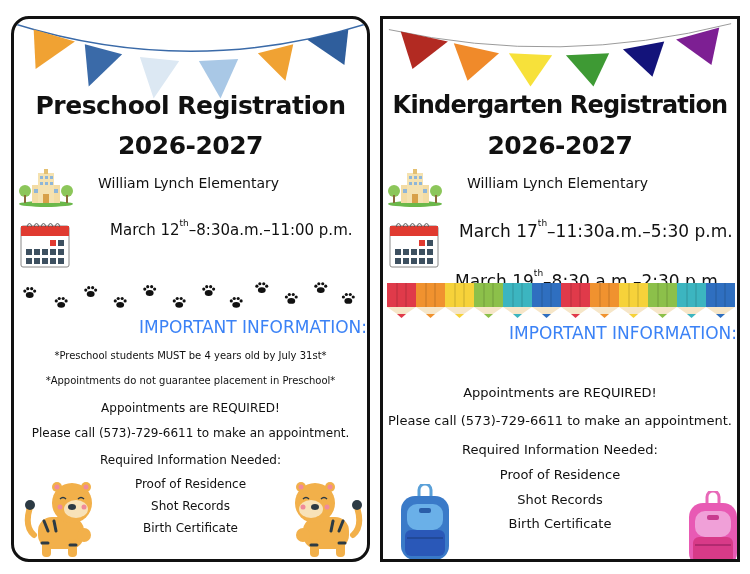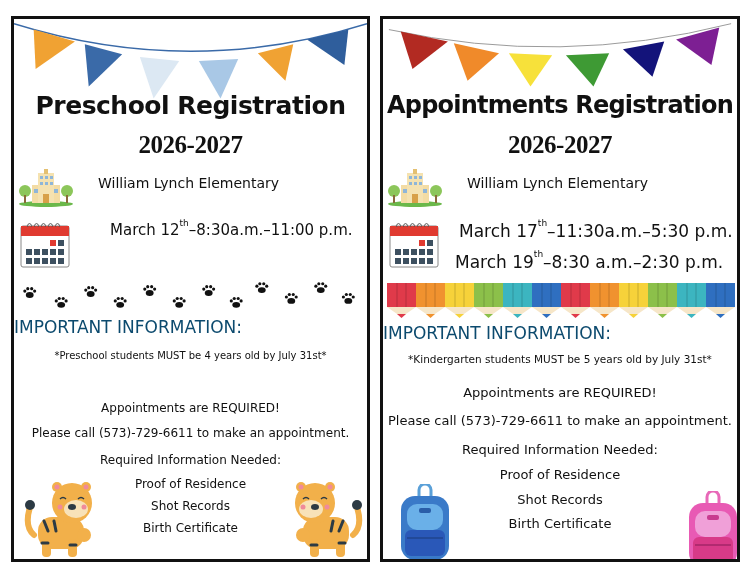--- a/index.html
+++ b/index.html
@@ -3,60 +3,60 @@
 <meta charset="utf-8">
 <style>
   * { box-sizing: border-box; margin: 0; padding: 0; }
   html, body { width: 750px; height: 574px; background: #ffffff; overflow: hidden; }
   body { position: relative; font-family: "DejaVu Sans", sans-serif; color: #111; }
 
   .flyer {
     position: absolute; top: 16px; height: 546px;
     border: 3px solid #111; background: #fff; overflow: hidden;
   }
-  #flyer-left { left: 11px; width: 359px; }
+  #flyer-left { left: 11px; width: 359px; border-radius: 18px; }
   #flyer-right { left: 380px; width: 360px; }
 
   .bunting { position: absolute; left: 0; top: 0; width: 100%; height: 90px; }
 
   .title {
     position: absolute; left: 0; width: 100%; text-align: center;
     font-family: "DejaVu Sans", sans-serif; font-weight: bold;
     font-size: 25px; letter-spacing: -0.5px; color: #111;
   }
   .title.t1 { top: 72px; }
-  .title.t2 { top: 112px; font-family: Liberation Serif, serif; }
+  .title.t2 { top: 112px; }
   #flyer-right .title.t1 { font-size: 24px; letter-spacing: -0.8px; }
 
   .school-row { position: absolute; top: 148px; left: 0; width: 100%; height: 40px; }
   .school-icon { position: absolute; left: 4px; top: 0; width: 56px; height: 40px; }
   .school-name {
     position: absolute; left: 84px; top: 8px; font-size: 14px;
     font-family: "DejaVu Sans", sans-serif; color: #111;
   }
   #flyer-right .school-name { left: 84px; }
 
   .cal-icon { position: absolute; left: 6px; top: 203px; width: 50px; height: 46px; }
 
   .date-line {
     position: absolute; font-size: 15px; white-space: nowrap; color: #111;
   }
   .date-line sup { font-size: 9px; vertical-align: top; position: relative; top: -3px; }
   #flyer-left .date-line.d1 { left: 96px; top: 202px; }
   #flyer-left .date-line.d2 { left: 94px; top: 232px; }
   #flyer-right .date-line { font-size: 17px; }
   #flyer-right .date-line.d1 { left: 76px; top: 202px; }
-  #flyer-right .date-line.d2 { left: 72px; top: 233px; }
+  #flyer-right .date-line.d2 { left: 72px; top: 252px; }
 
   .paws { position: absolute; left: 0; top: 262px; width: 100%; height: 30px; }
   .pencils { position: absolute; left: 4px; top: 264px; width: 348px; height: 36px; }
 
   .info-head {
-    position: absolute; left: 0; width: 100%; text-align: left;
-    font-size: 17px; color: #0c4a6e;
+    position: absolute; left: 0; width: 100%; text-align: right;
+    font-size: 17px; color: #3b82f6;
   }
   #flyer-left .info-head { top: 298px; }
   #flyer-right .info-head { top: 304px; }
 
   .line {
     position: absolute; left: 0; width: 100%; text-align: center;
     font-size: 10px; color: #111; white-space: nowrap;
   }
   #flyer-left .l1 { top: 331px; }
   #flyer-left .l2 { top: 356px; }
@@ -172,20 +172,21 @@
     <use href="#paw" x="198" y="10"></use>
       <use href="#paw" x="226" y="22"></use>
       <use href="#paw" x="252" y="7"></use>
     <use href="#paw" x="282" y="18"></use>
       <use href="#paw" x="312" y="7"></use>
       <use href="#paw" x="340" y="18"></use>
   </svg>
 
   <div class="info-head">IMPORTANT INFORMATION:</div>
   <div class="line l1">*Preschool students MUST be 4 years old by July 31st*</div>
+  <div class="line l2">*Appointments do not guarantee placement in Preschool*</div>
   <div class="line l3">Appointments are REQUIRED!</div>
   <div class="line l4">Please call (573)-729-6611 to make an appointment.</div>
   <div class="line l5">Required Information Needed:</div>
   <div class="line r1">Proof of Residence</div>
   <div class="line r2">Shot Records</div>
   <div class="line r3">Birth Certificate</div>
 
   <svg class="tiger" id="tiger-left" viewBox="0 0 90 84">
     <path d="M10 30 Q4 50 14 58" stroke="#f2b04a" stroke-width="6" fill="none" stroke-linecap="round"></path>
     <circle cx="10" cy="28" r="5" fill="#2c3a44"></circle>
@@ -242,21 +243,21 @@
   <svg class="bunting" viewBox="0 0 360 90">
     <path d="M6 10 Q180 48 354 4" stroke="#999" stroke-width="1" fill="none"></path>
     <polygon points="18,12 66,22 30,50" fill="#b22a22"></polygon>
     <polygon points="72,24 118,34 86,62" fill="#f08a2a"></polygon>
     <polygon points="128,34 172,36 150,68" fill="#f7e13a"></polygon>
     <polygon points="186,36 230,34 214,68" fill="#3e9a34"></polygon>
     <polygon points="244,30 286,22 274,58" fill="#13137a"></polygon>
     <polygon points="298,20 342,8 334,46" fill="#7d1f93"></polygon>
   </svg>
 
-  <div class="title t1">Appointments Registration</div>
+  <div class="title t1">Kindergarten Registration</div>
   <div class="title t2">2026-2027</div>
 
   <div class="school-row">
     <svg class="school-icon" viewBox="0 0 56 40">
       <ellipse cx="28" cy="37" rx="27" ry="3" fill="#6bb84a"></ellipse>
       <circle cx="7" cy="24" r="6" fill="#8cc65a"></circle>
         <rect x="6" y="28" width="2" height="8" fill="#8a6a3a"></rect>
       <circle cx="49" cy="24" r="6" fill="#8cc65a"></circle>
         <rect x="48" y="28" width="2" height="8" fill="#8a6a3a"></rect>
       <rect x="14" y="18" width="8" height="18" fill="#f3dca4"></rect>
@@ -345,21 +346,20 @@
       <rect x="319" y="0" width="29" height="24" fill="#2f6fc0"></rect>
         <polygon points="319,24 348,24 333.5,34" fill="#f6e6c8"></polygon>
         <polygon points="329,31 338,31 333.5,35" fill="#2f6fc0"></polygon>
     </g>
     <g stroke="rgba(0,0,0,0.18)" stroke-width="1">
       <path d="M10 0 V24 M19 0 V24 M39 0 V24 M48 0 V24 M68 0 V24 M77 0 V24 M97 0 V24 M106 0 V24 M126 0 V24 M135 0 V24 M155 0 V24 M164 0 V24 M184 0 V24 M193 0 V24 M213 0 V24 M222 0 V24 M242 0 V24 M251 0 V24 M271 0 V24 M280 0 V24 M300 0 V24 M309 0 V24 M329 0 V24 M338 0 V24"></path>
     </g>
   </svg>
 
   <div class="info-head">IMPORTANT INFORMATION:</div>
-  <div class="line l1">*Kindergarten students MUST be 5 years old by July 31st*</div>
   <div class="line l3">Appointments are REQUIRED!</div>
   <div class="line l4">Please call (573)-729-6611 to make an appointment.</div>
   <div class="line l5">Required Information Needed:</div>
   <div class="line r1">Proof of Residence</div>
   <div class="line r2">Shot Records</div>
   <div class="line r3">Birth Certificate</div>
 
   <svg class="backpack" id="backpack-blue" viewBox="0 0 56 78">
     <path d="M22 12 V6 a6 6 0 0 1 12 0 V12" stroke="#5aa0d8" stroke-width="3" fill="none"></path>
     <rect x="4" y="12" width="48" height="64" rx="14" fill="#3a7ac8"></rect>

